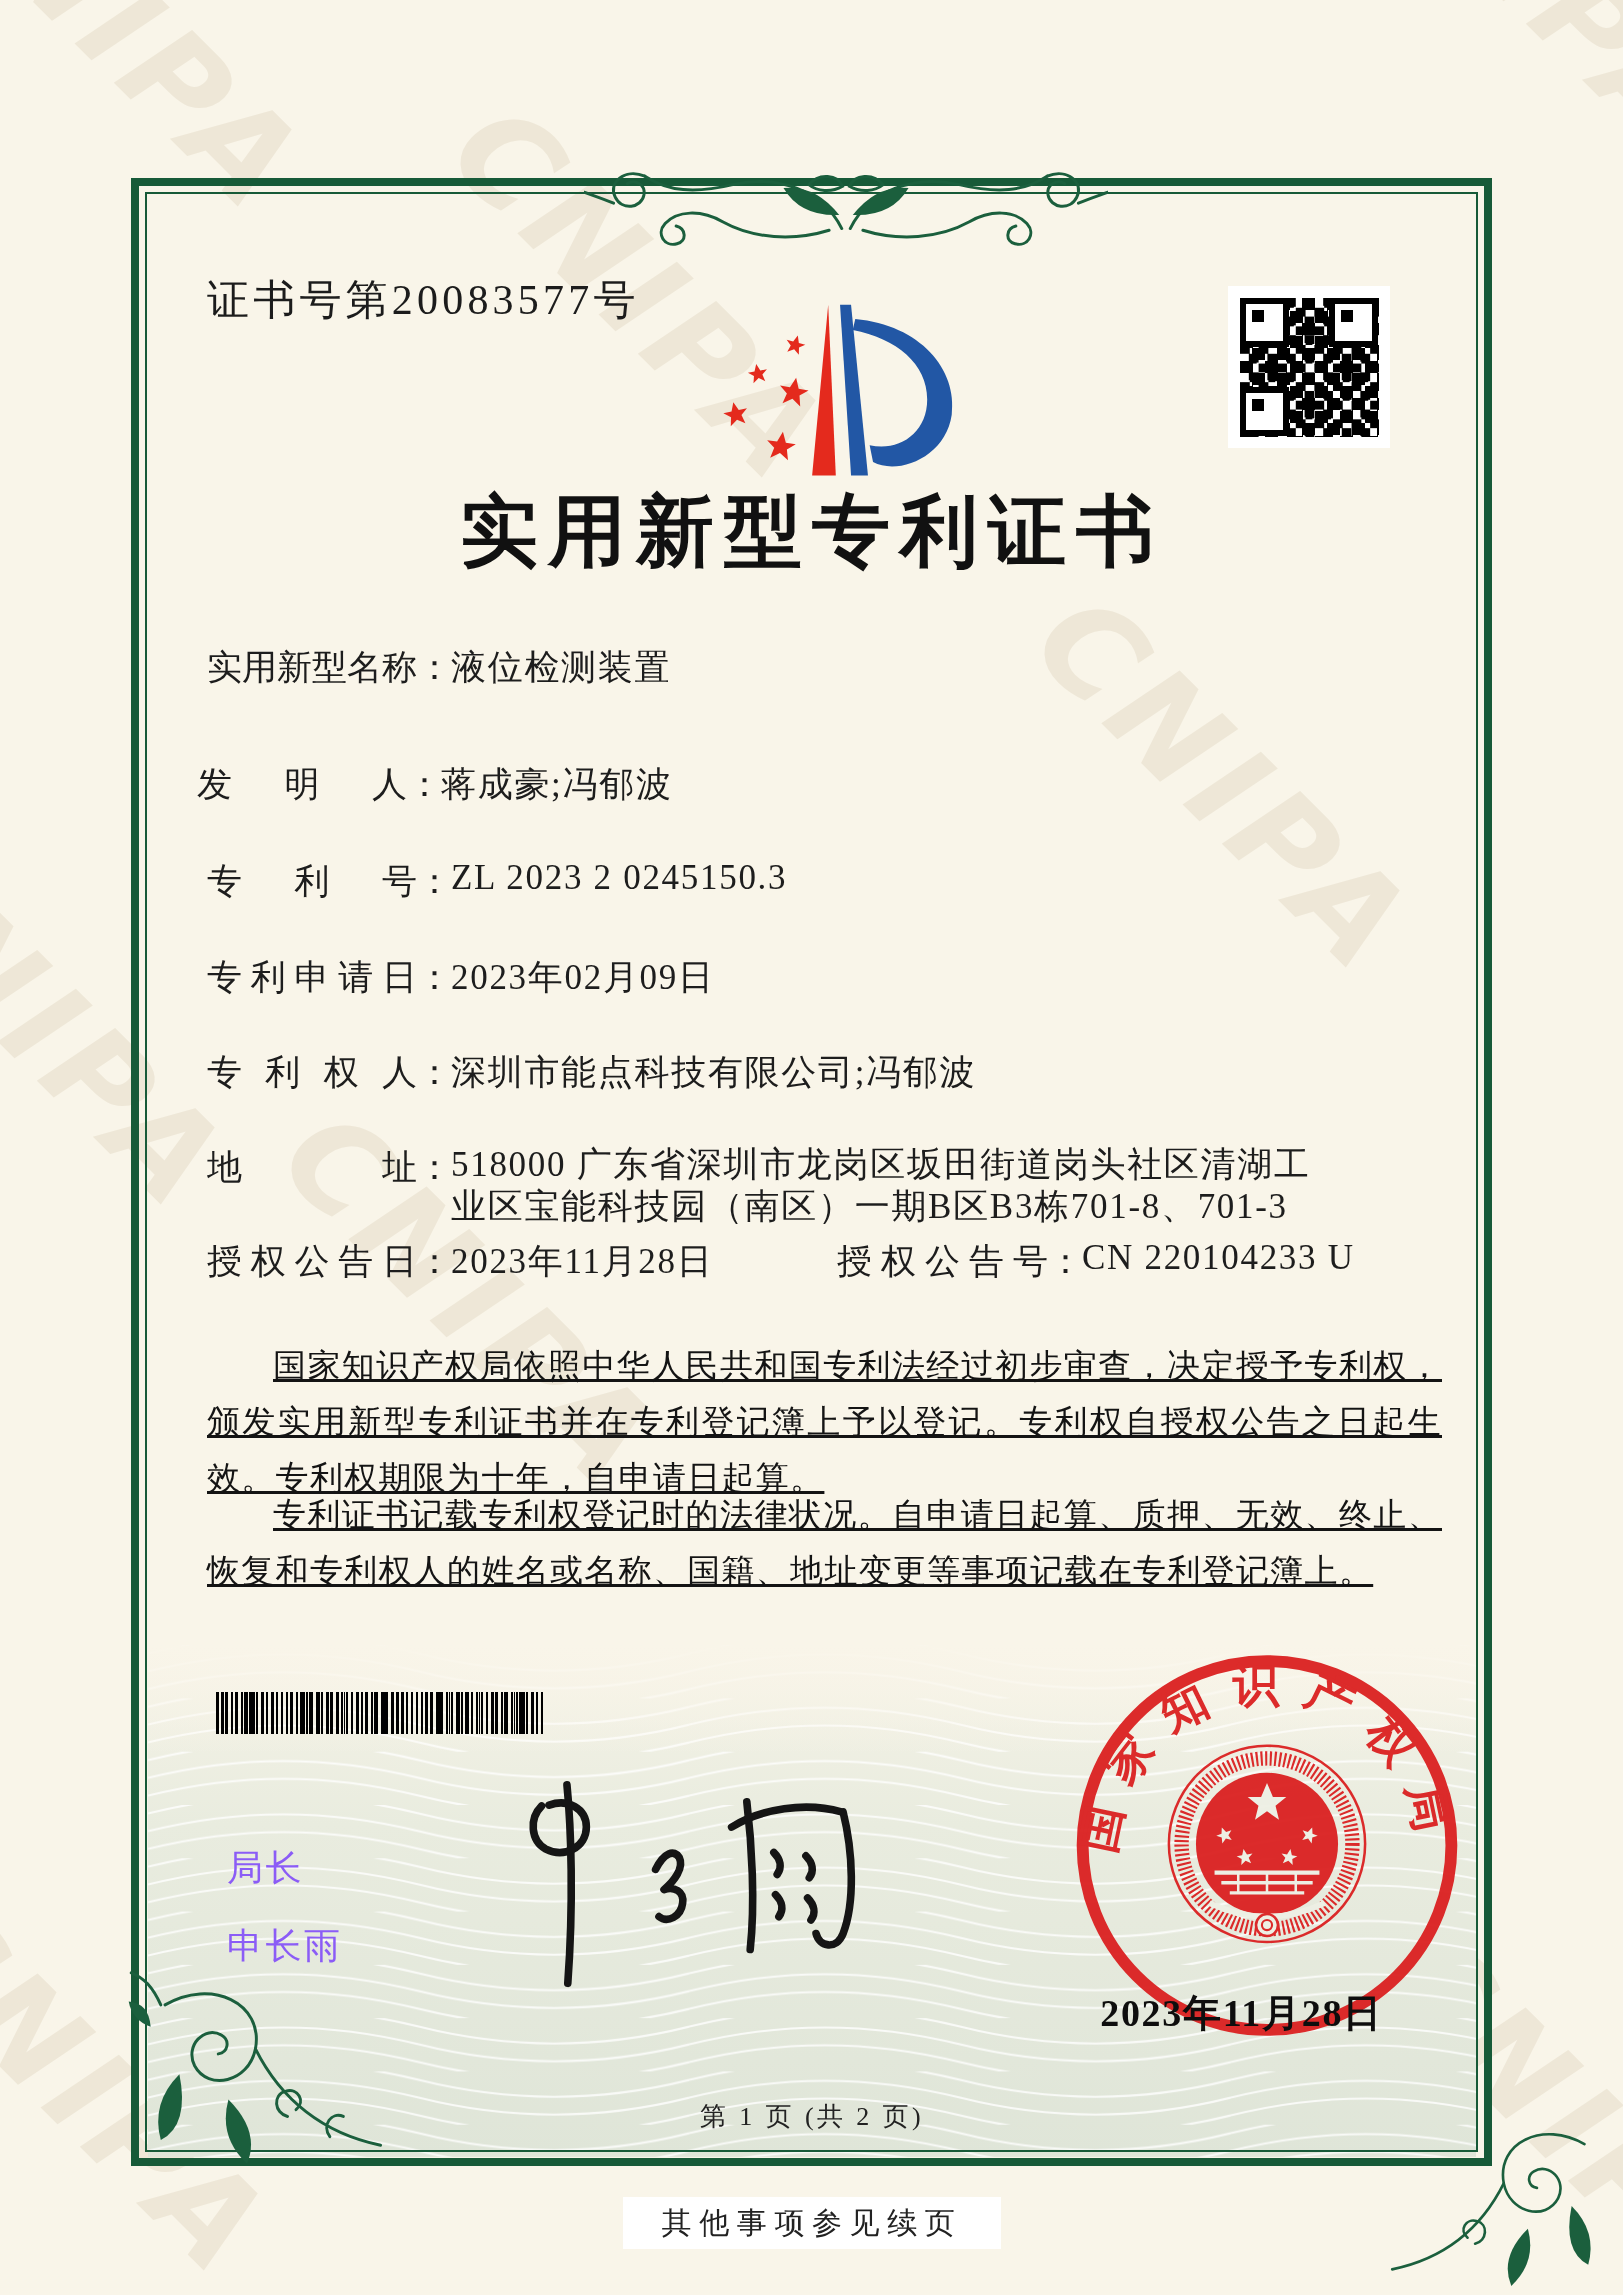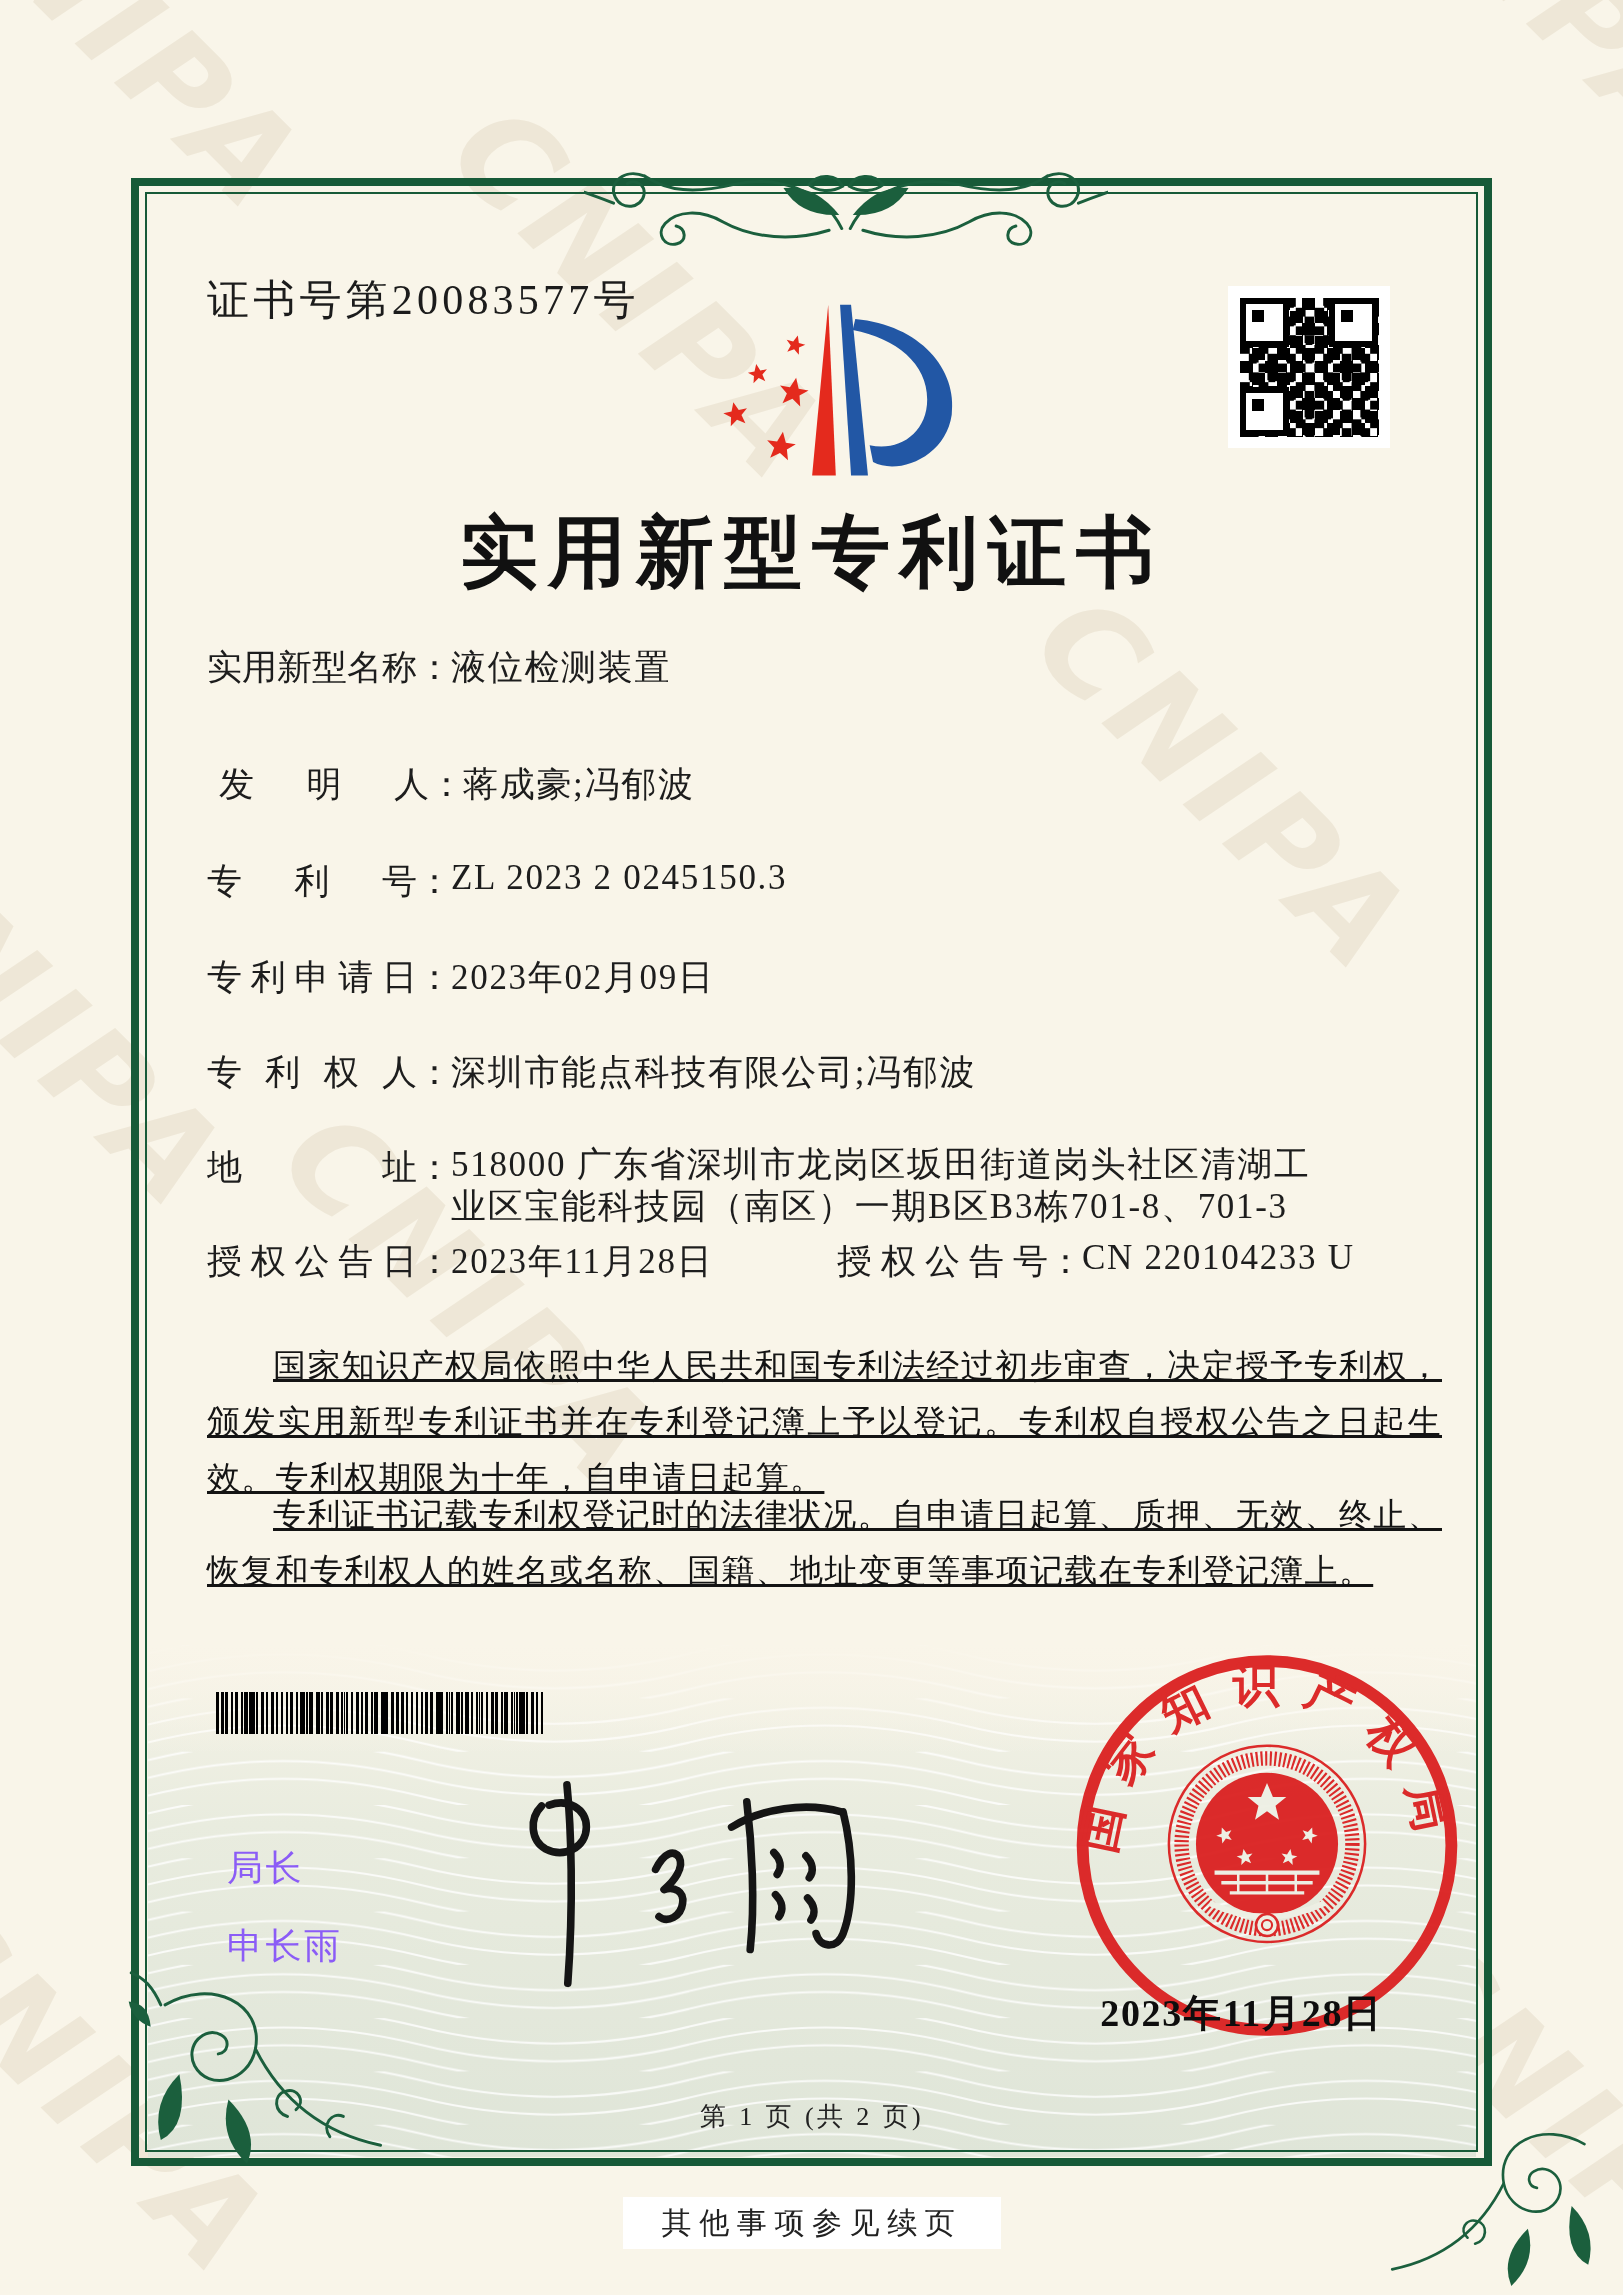--- a/index.html
+++ b/index.html
@@ -5,21 +5,21 @@
   html,body{margin:0;padding:0;}
   body{width:1624px;height:2295px;background:#f9f5e9;font-family:"Liberation Serif","DejaVu Serif",serif;}
   .page{position:relative;width:1624px;height:2295px;overflow:hidden;}
   .abs{position:absolute;}
   .wm{position:absolute;font-family:"DejaVu Sans",sans-serif;font-style:italic;font-weight:bold;
       font-size:127px;letter-spacing:8.5px;color:#eee7d7;transform:rotate(45deg);white-space:nowrap;
       user-select:none;z-index:0;}
   .frame-outer{left:131px;top:178px;width:1345px;height:1972px;border:8.5px solid #175a38;z-index:2;}
   .frame-inner{position:absolute;left:6px;top:6px;right:6px;bottom:6px;border:2.5px solid #175a38;}
   .cert-no{left:207px;top:272px;font-size:42px;letter-spacing:4.2px;color:#1c1c1c;z-index:4;}
-  .title{left:0;right:0;top:501px;text-align:center;font-size:78px;font-weight:bold;letter-spacing:10px;color:#111;z-index:4;}
+  .title{left:0;right:0;top:480px;text-align:center;font-size:78px;font-weight:bold;letter-spacing:10px;color:#111;z-index:4;}
   .field{font-size:35px;color:#1d1d1d;z-index:4;white-space:nowrap;}
   .flabel{display:inline-block;width:210px;text-align:justify;text-align-last:justify;vertical-align:top;}
   .fsep{display:inline-block;width:34px;vertical-align:top;}
   .fval{letter-spacing:1.7px;vertical-align:top;margin-top:12px;}
   .addr-lines{display:inline-block;vertical-align:top;letter-spacing:1.7px;line-height:42px;}
   .para{left:207px;width:1235px;font-size:33px;line-height:56px;letter-spacing:1.3px;color:#141414;
         text-align:justify;text-indent:66px;z-index:4;text-decoration:underline;}
   .barcode{left:216px;top:1692px;width:328px;height:42px;z-index:4;
     background-image:
       repeating-linear-gradient(90deg,#000 0 2.5px,transparent 2.5px 5px),
@@ -149,21 +149,21 @@
     <div class="finder" style="left:12px;top:12px"></div>
     <div class="finder" style="right:12px;top:12px"></div>
     <div class="finder" style="left:12px;bottom:12px"></div>
   </div>
 
   <div class="abs title">实用新型专利证书</div>
 
   <div class="abs field" style="left:207px;top:644px">
     <span class="flabel">实用新型名称</span><span class="fsep">：</span><span class="fval">液位检测装置</span>
   </div>
-  <div class="abs field" style="left:219px;top:761px">
+  <div class="abs field" style="left:197px;top:761px">
     <span class="flabel">发明人</span><span class="fsep">：</span><span class="fval">蒋成豪;冯郁波</span>
   </div>
   <div class="abs field" style="left:207px;top:858px">
     <span class="flabel">专利号</span><span class="fsep">：</span><span class="fval">ZL 2023 2 0245150.3</span>
   </div>
   <div class="abs field" style="left:207px;top:954px">
     <span class="flabel">专利申请日</span><span class="fsep">：</span><span class="fval">2023年02月09日</span>
   </div>
   <div class="abs field" style="left:207px;top:1049px">
     <span class="flabel">专利权人</span><span class="fsep">：</span><span class="fval">深圳市能点科技有限公司;冯郁波</span>

